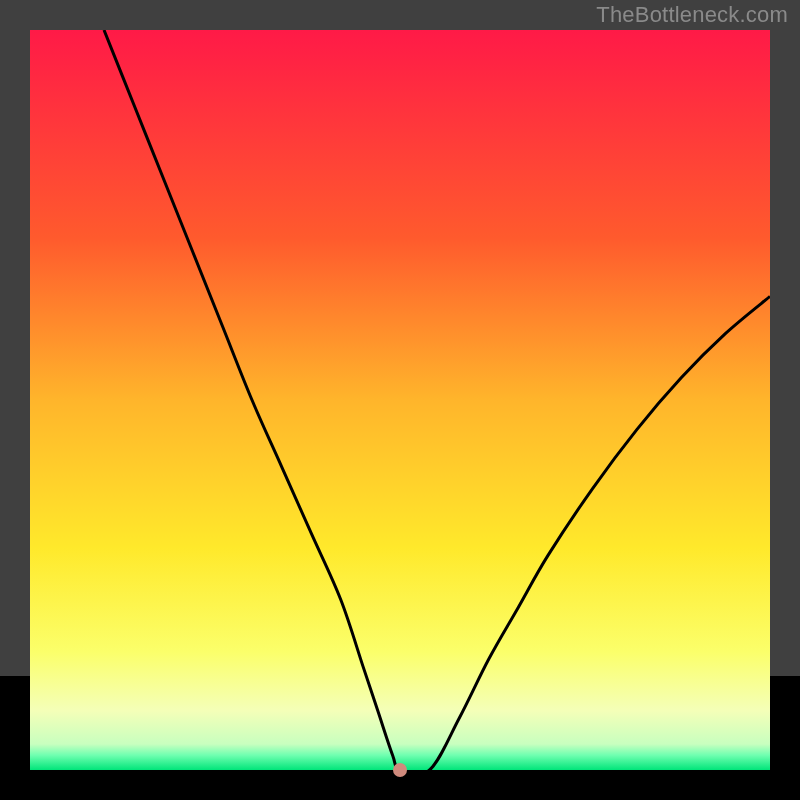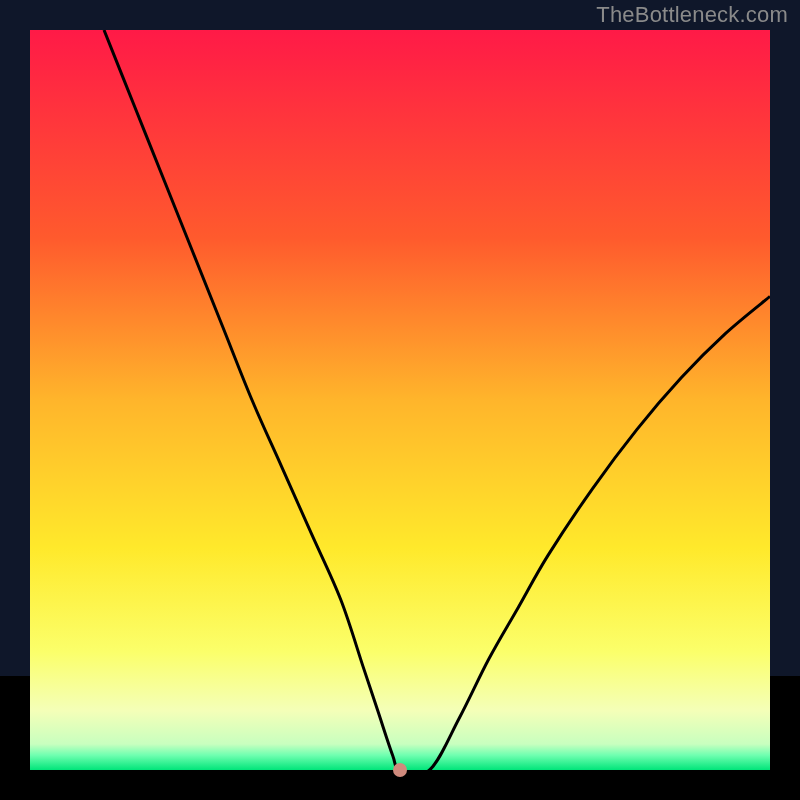--- a/index.html
+++ b/index.html
@@ -10,21 +10,21 @@
     background: #000;
     overflow: hidden;
     font-family: Arial, Helvetica, sans-serif;
   }
   .frame {
     position: absolute;
     left: 0;
     top: 0;
     width: 800px;
     height: 676px;
-    background: #0f172a;
+    background: #404040;
   }
   .watermark {
     position: absolute;
     top: 2px;
     right: 12px;
     color: #8a8a8a;
     font-size: 22px;
     font-weight: 500;
     letter-spacing: 0.2px;
     z-index: 10;

